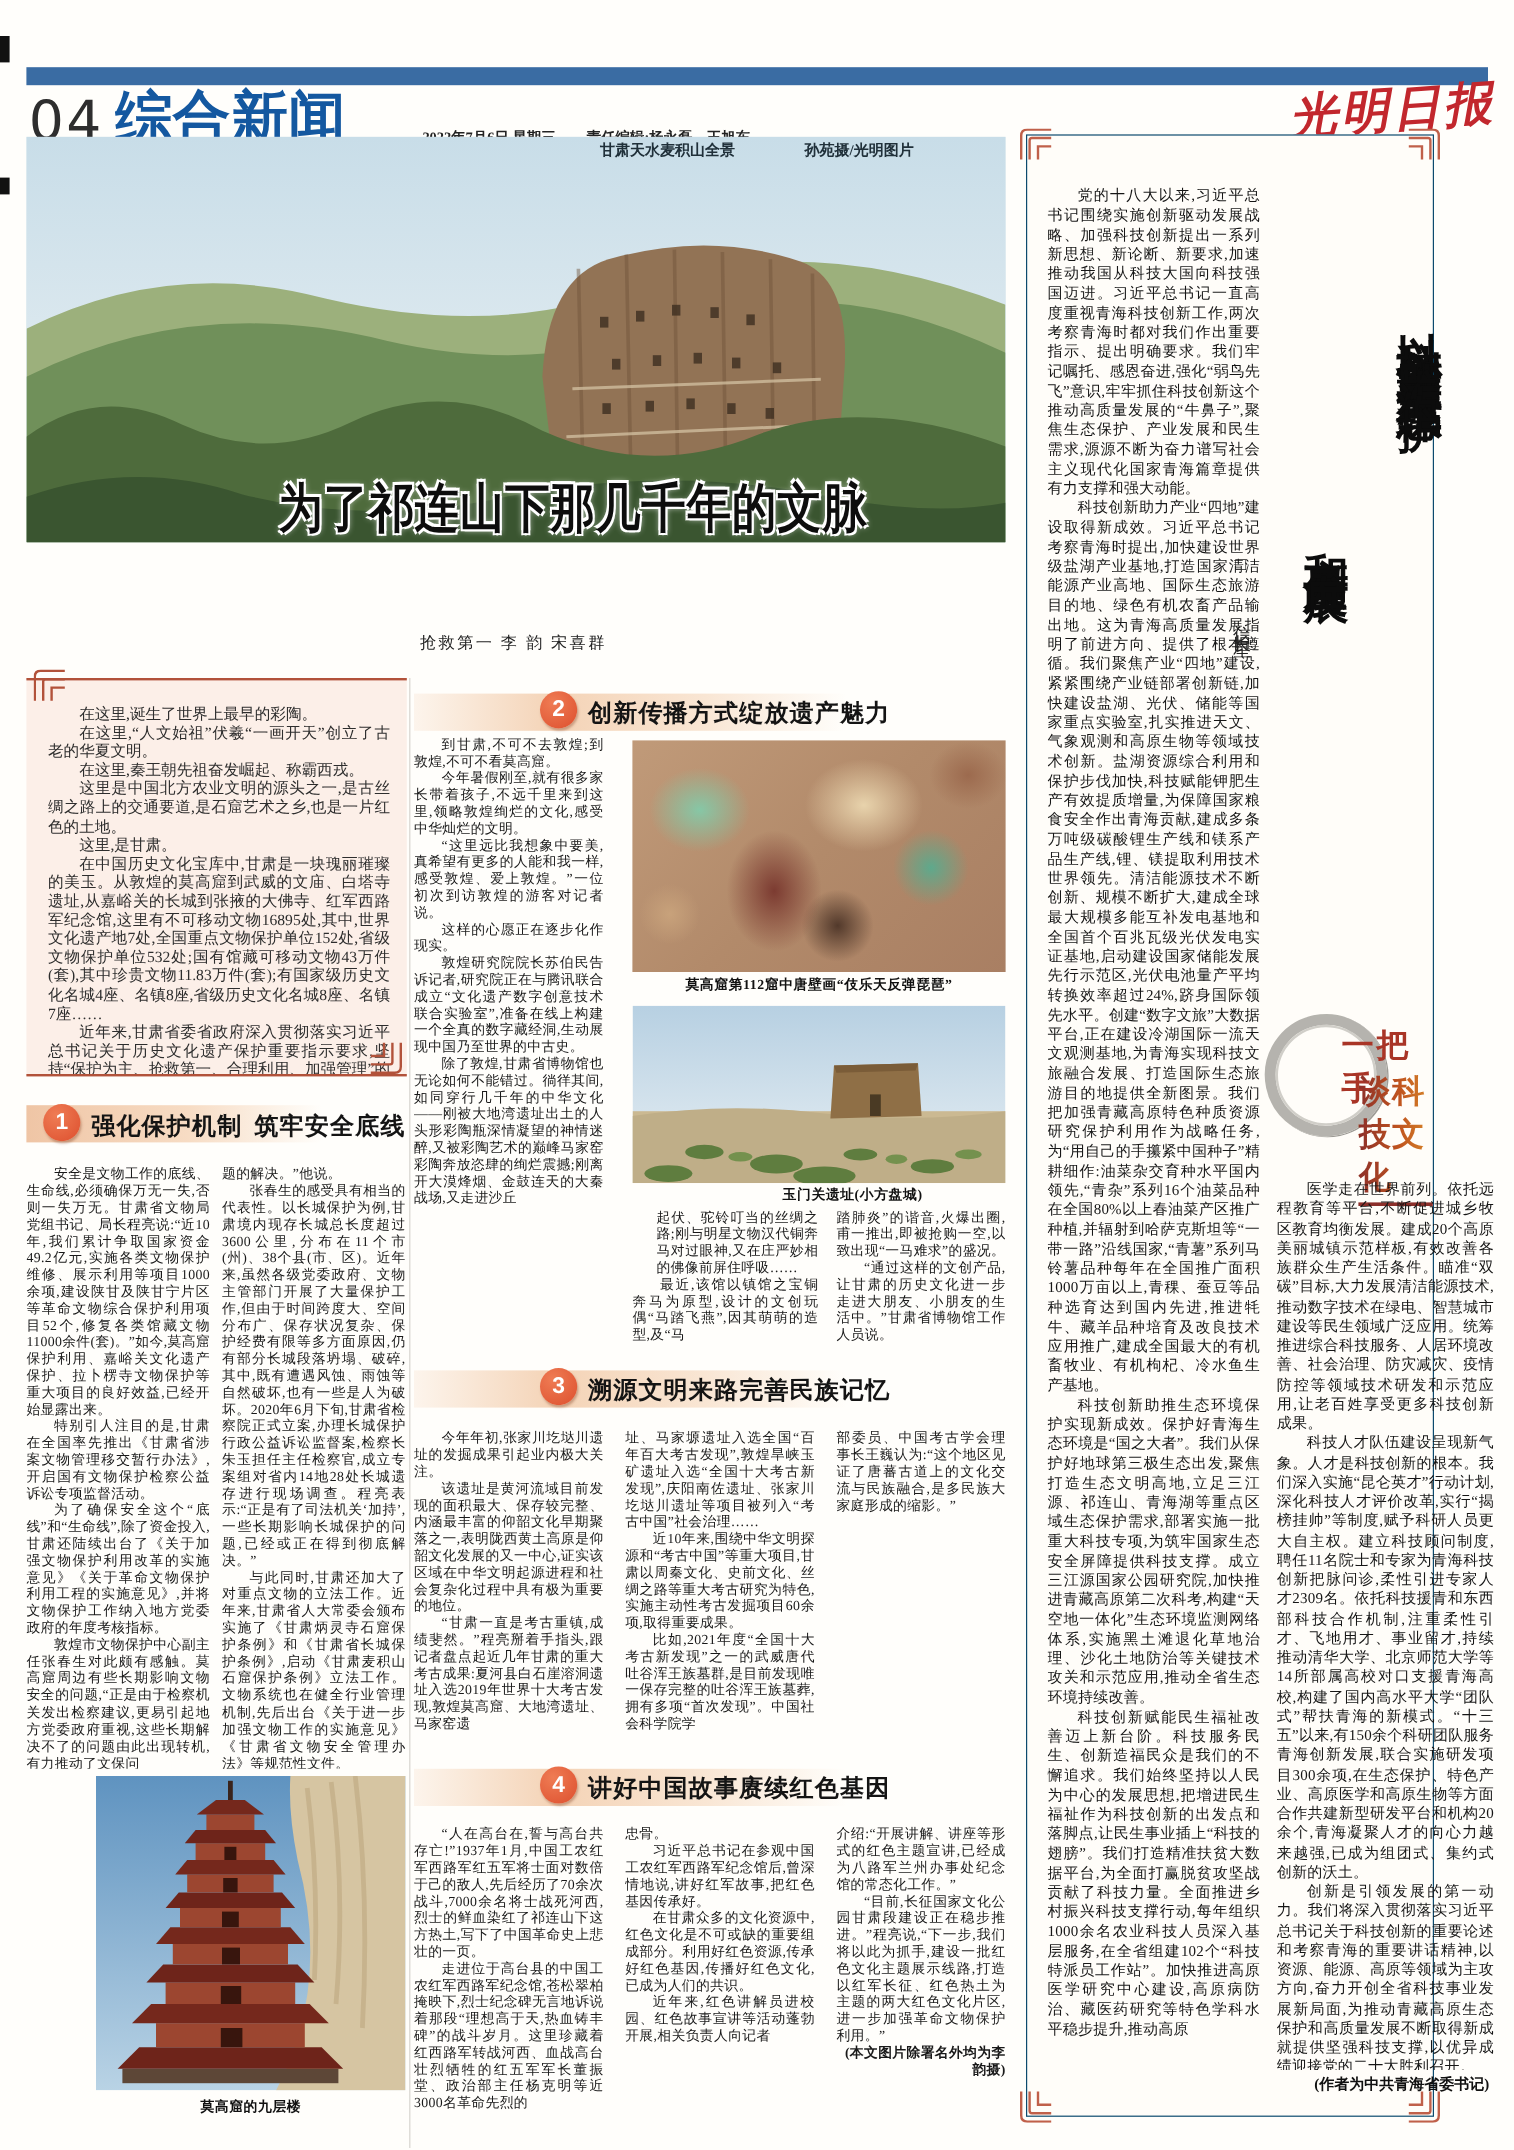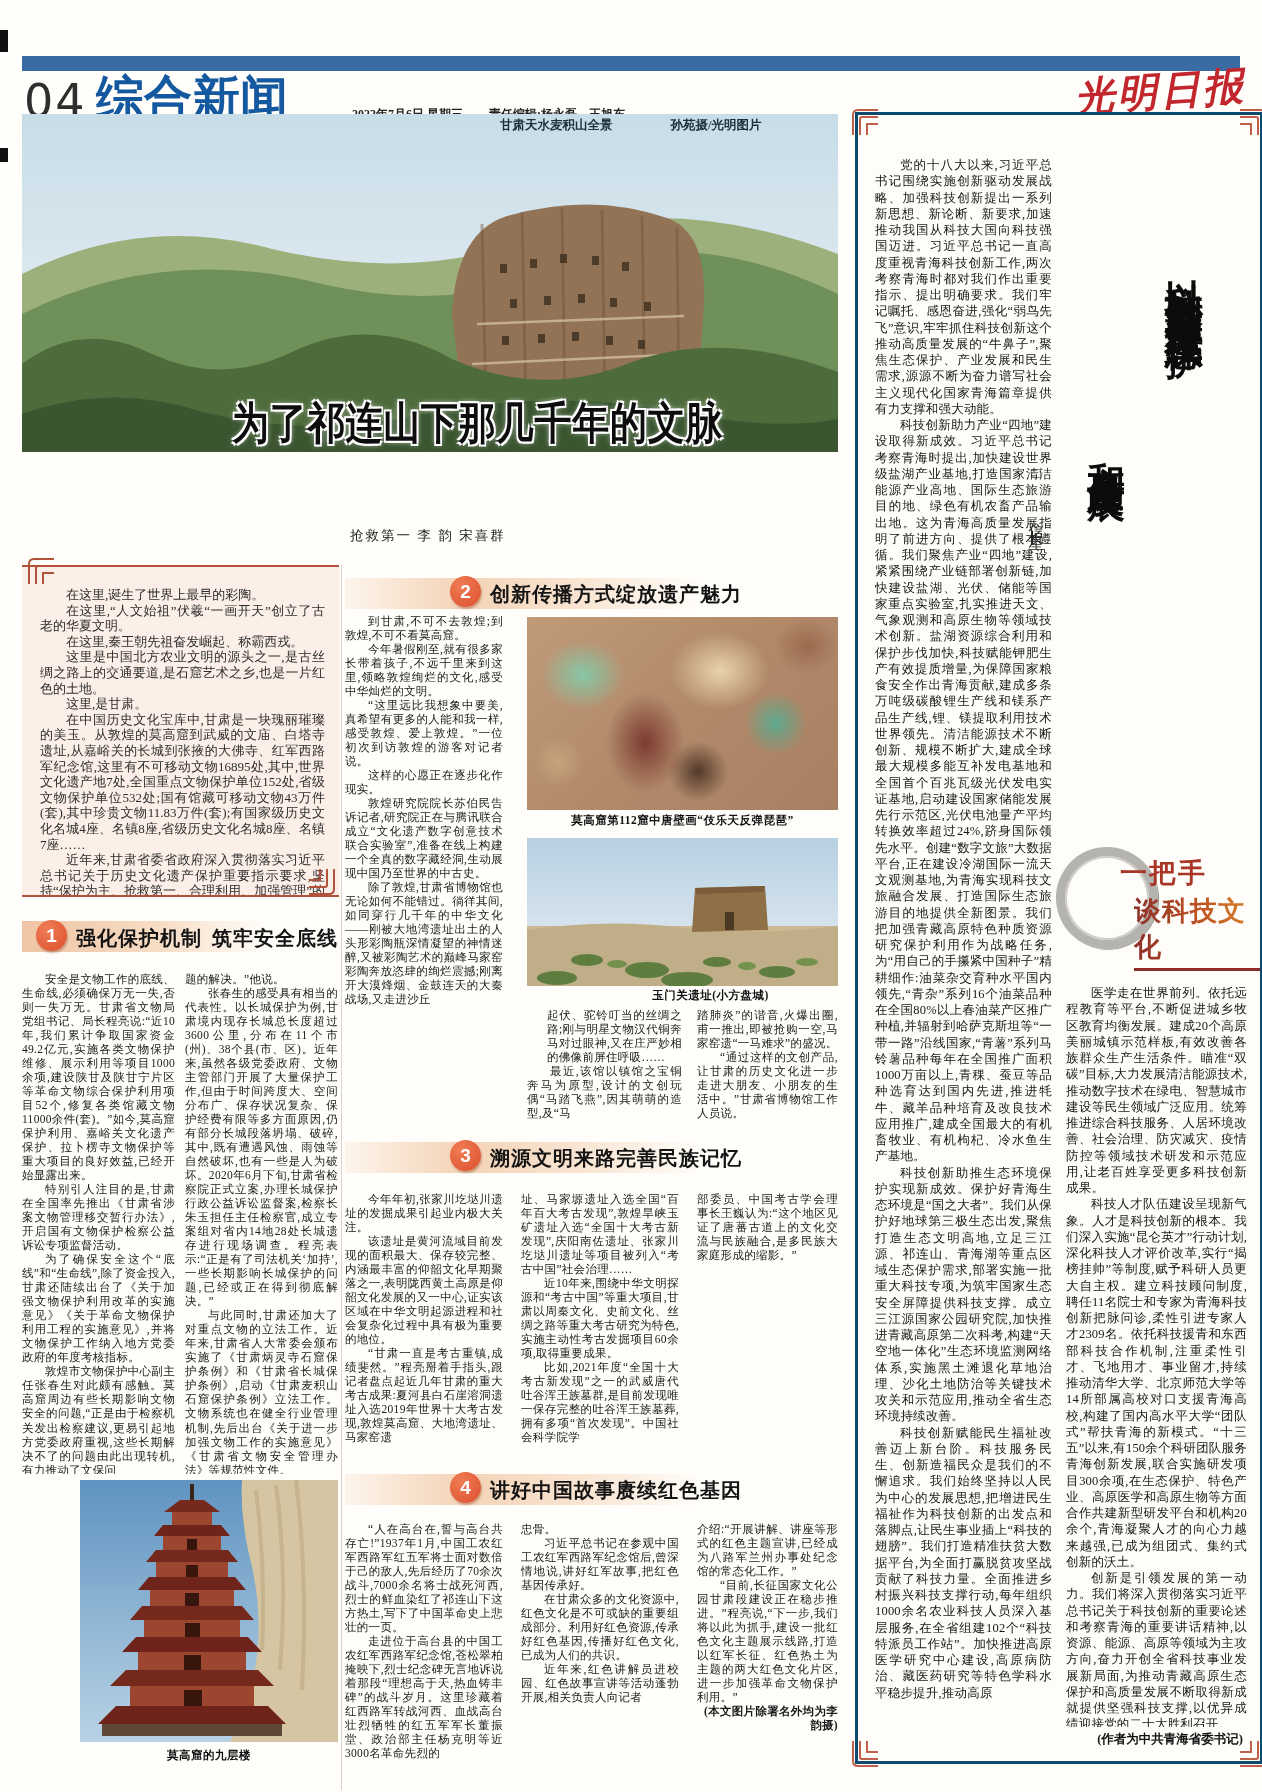--- a/index.html
+++ b/index.html
@@ -48,21 +48,21 @@
   .mural{background:
     radial-gradient(60px 50px at 18% 30%,#86c7a6 0%,rgba(134,199,166,0) 70%),
     radial-gradient(55px 70px at 38% 65%,#7c3b31 0%,rgba(124,59,49,0) 72%),
     radial-gradient(70px 55px at 62% 28%,#e8d3ac 0%,rgba(232,211,172,0) 70%),
     radial-gradient(45px 45px at 80% 55%,#5ea98c 0%,rgba(94,169,140,0) 70%),
     radial-gradient(40px 40px at 55% 80%,#52392b 0%,rgba(82,57,43,0) 75%),
     radial-gradient(36px 36px at 10% 75%,#c8a27b 0%,rgba(200,162,123,0) 70%),
     radial-gradient(46px 40px at 90% 15%,#9c6a4e 0%,rgba(156,106,78,0) 70%),
     linear-gradient(135deg,#c09a79 0%,#b28a6a 50%,#a97f63 100%);}
   
-  .rframe{position:absolute;left:855px;top:112px;width:408px;height:1652px;border:3px solid #0c4a6e;box-sizing:border-box;background:#fffdf9;}
+  .rframe{position:absolute;left:855px;top:112px;width:340px;height:1652px;border:1px solid #0c4a6e;box-sizing:border-box;background:#fffdf9;}
   .rcol{position:absolute;overflow:hidden;}
   .rcol .para{font-size:12.5px;line-height:1.3;letter-spacing:.2px;text-align:justify;margin:0;text-indent:2em;color:#161616;}
   .vtitle{position:absolute;writing-mode:vertical-rl;text-orientation:upright;font-weight:900;font-size:38px;color:#0c0c0c;letter-spacing:5px;font-family:"Liberation Serif",serif;}
   .vauthor{position:absolute;writing-mode:vertical-rl;text-orientation:upright;font-size:15px;color:#222;letter-spacing:7px;}
   .ring{position:absolute;width:84px;height:84px;border-radius:50%;border:9px solid #a9a7a1;
     box-shadow:inset 0 0 0 2px #c8c6c0, 1px 1px 0 #8d8b85;transform:rotate(-12deg);opacity:.85;}
   .badge1{position:absolute;font-family:"Liberation Sans",sans-serif;font-weight:900;font-size:27px;color:#a93527;letter-spacing:2px;}
   .badge2{position:absolute;font-family:Liberation Sans, sans-serif;font-weight:900;font-size:27px;letter-spacing:1px;
     background:linear-gradient(90deg,#8c2f2a,#c0541f 55%,#d98a2b);-webkit-background-clip:text;background-clip:text;color:transparent;
     border-bottom:3px solid #8c2f2a;padding-bottom:3px;}
@@ -247,21 +247,21 @@
       </g>
   </svg>
 </div>
 <div class="cap" style="left:583px;top:988px;width:255px;text-align:center;">玉门关遗址(小方盘城)</div>
 
 <div class="col" style="left:527px;top:1008px;width:155px;height:128px;">
     <p class="para" style="text-indent: 0px; margin-left: 20px;">起伏、驼铃叮当的丝绸之路;刚与明星文物汉代铜奔马对过眼神,又在庄严妙相的佛像前屏住呼吸……</p>
     <p class="para">最近,该馆以镇馆之宝铜奔马为原型,设计的文创玩偶“马踏飞燕”,因其萌萌的造型,及“马</p>
   </div>
 <div class="col" style="left:697px;top:1008px;width:141px;height:128px;">
-    <p class="para" style="text-indent: 0px;">踏肺炎”的谐音,火爆出圈,甫一推出,即被抢购一空,马家窑遗“一马难求”的盛况。</p>
+    <p class="para" style="text-indent: 0px;">踏肺炎”的谐音,火爆出圈,甫一推出,即被抢购一空,以致出现“一马难求”的盛况。</p>
     <p class="para">“通过这样的文创产品,让甘肃的历史文化进一步走进大朋友、小朋友的生活中。”甘肃省博物馆工作人员说。</p>
   </div>
 
 <div class="strip strip-m" style="left:345px;top:1142px;width:392px;"></div>
 <div class="secnum" style="left:450px;top:1140px;">3</div>
 <div class="sect1" style="left:490px;top:1145px;">溯源文明来路</div>
 <div class="sect1" style="left:616px;top:1145px;">完善民族记忆</div>
 <div class="col" style="left:345px;top:1192px;width:158px;height:270px;">
     <p class="para">今年年初,张家川圪垯川遗址的发掘成果引起业内极大关注。</p>
     <p class="para">该遗址是黄河流域目前发现的面积最大、保存较完整、内涵最丰富的仰韶文化早期聚落之一,表明陇西黄土高原是仰韶文化发展的又一中心,证实该区域在中华文明起源进程和社会复杂化过程中具有极为重要的地位。</p>

